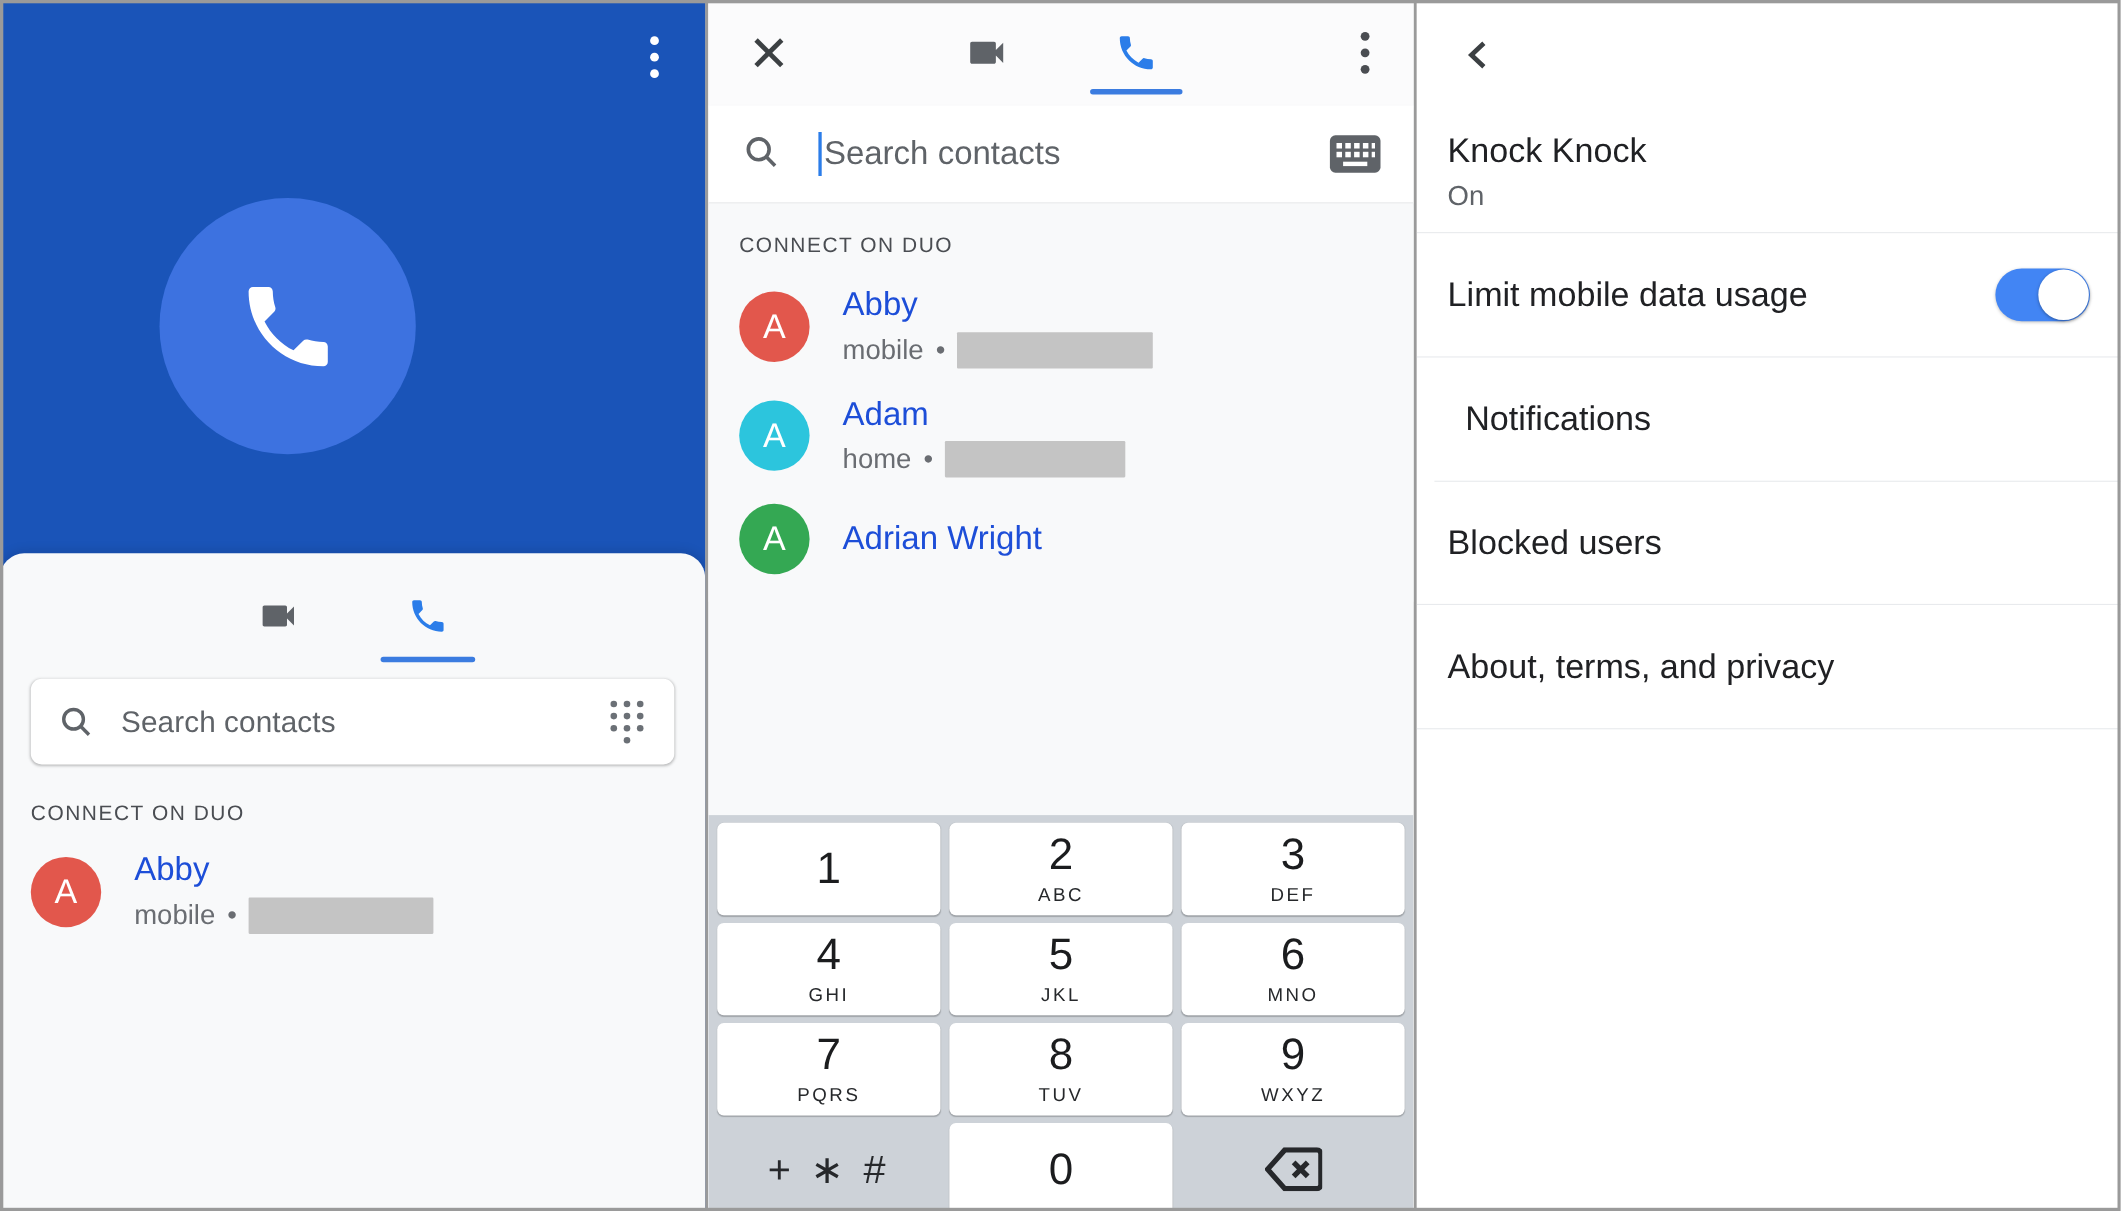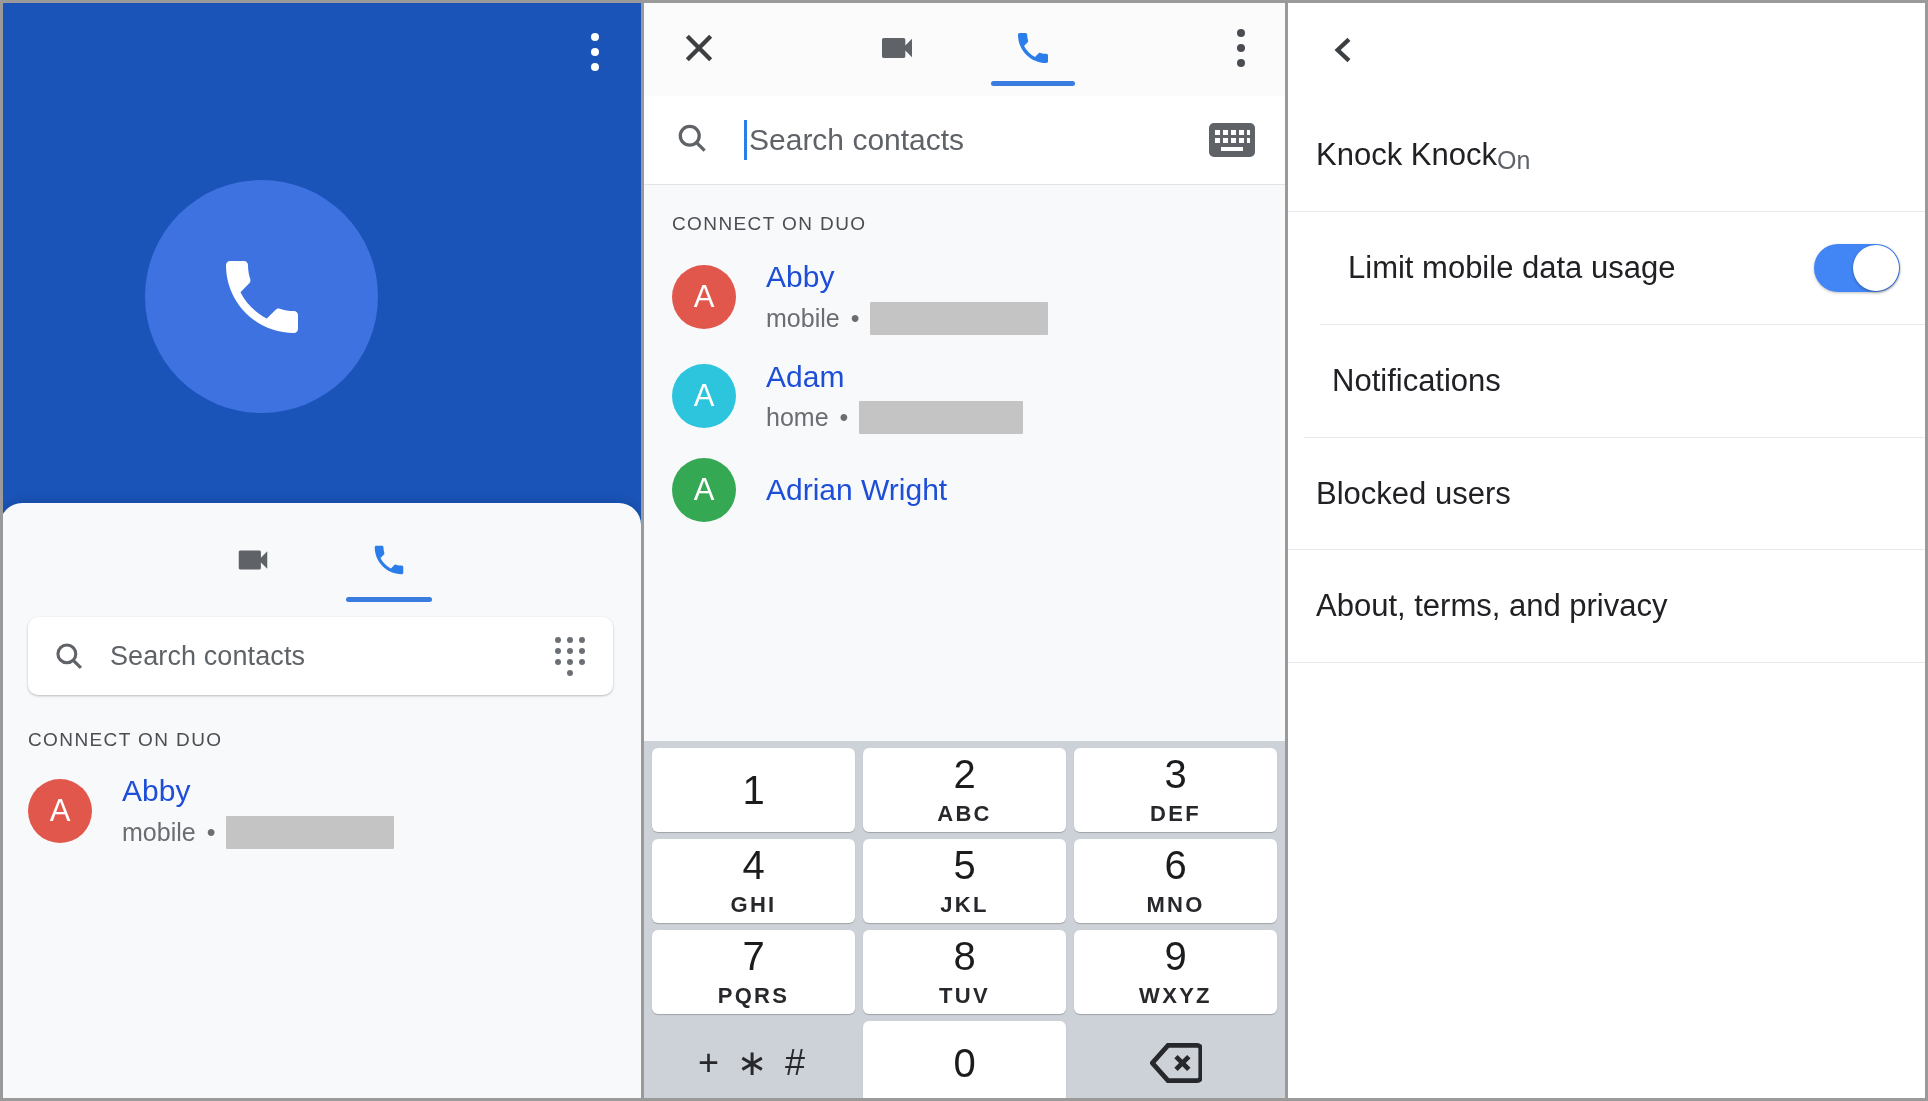--- a/index.html
+++ b/index.html
@@ -116,21 +116,21 @@
     position: absolute; left: 0; bottom: 0; width: 641px; height: 360px;
     background: #cdd2d8; padding: 7px 8px 8px 8px;
   }
   .keypad-row { display: flex; gap: 8px; height: 84px; margin-bottom: 7px; }
   .key {
     flex: 1; background: #ffffff; border-radius: 6px;
     display: flex; flex-direction: column; align-items: center; justify-content: center;
     box-shadow: 0 1px 1px rgba(0,0,0,.22); cursor: pointer;
   }
   .key .num { font-size: 40px; color: #1b1c1e; line-height: 1; font-weight: 300; }
-  .key .letters { font-size: 22px; letter-spacing: 2.3px; color: #26282b; margin-top: 7px; font-weight: 700; }
+  .key .letters { font-size: 17px; letter-spacing: 2.3px; color: #26282b; margin-top: 7px; font-weight: 400; }
   .key.num-only .num { margin-top: 0; }
   .key-flat {
     flex: 1; background: transparent; box-shadow: none;
     display: flex; align-items: center; justify-content: center; cursor: pointer;
   }
   .key-flat .sym { font-size: 36px; color: #26282b; letter-spacing: 4px; font-weight: 300; }
   .key-flat svg { width: 52px; height: 40px; fill: none; stroke: #26282b; stroke-width: 2.4; }
 
   
   #panel-settings { width: 640px; background: #ffffff; }
@@ -139,21 +139,21 @@
   .back-chev svg { width: 34px; height: 34px; fill: none; stroke: #3c4043; stroke-width: 3; }
   .set-title {
     position: absolute; left: 0; right: 0; text-align: center;
     font-size: 36px; color: #202124; font-weight: 400; pointer-events: none;
   }
   .set-row {
     min-height: 112px; padding: 0 28px; display: flex; align-items: center;
     justify-content: space-between; border-bottom: 1px solid #e8eaed; cursor: pointer;
   }
   .set-row:first-of-type { border-top: 0; }
-  .set-row .col { display: flex; flex-direction: row; justify-content: center; }
+  .set-row .col { display: flex; flex-direction: column; justify-content: center; }
   .set-label { font-size: 31px; color: #202124; }
   .set-sub { font-size: 25px; color: #5f6368; margin-top: 9px; }
   .toggle {
     width: 86px; height: 48px; border-radius: 24px; background: #4285f4;
     position: relative; flex: 0 0 86px; cursor: pointer;
     box-shadow: 0 1px 3px rgba(0,0,0,.25);
   }
   .toggle .knob {
     position: absolute; right: 1px; top: 1px; width: 46px; height: 46px;
     border-radius: 50%; background: #fff; box-shadow: 0 1px 3px rgba(0,0,0,.35);
@@ -406,21 +406,21 @@
       </div>
     </div>
 
     <div class="set-row">
       <div class="col">
         <span class="set-label">Knock Knock</span>
         <span class="set-sub">On</span>
       </div>
     </div>
 
-    <div class="set-row" style="min-height:113px;margin-left:32px;">
+    <div class="set-row" style="min-height:113px;">
       <div class="col">
         <span class="set-label">Limit mobile data usage</span>
       </div>
       <div class="toggle">
         <span class="knob"></span>
       </div>
     </div>
 
     <div class="set-row" style="min-height:113px;margin-left:16px;">
       <div class="col">

